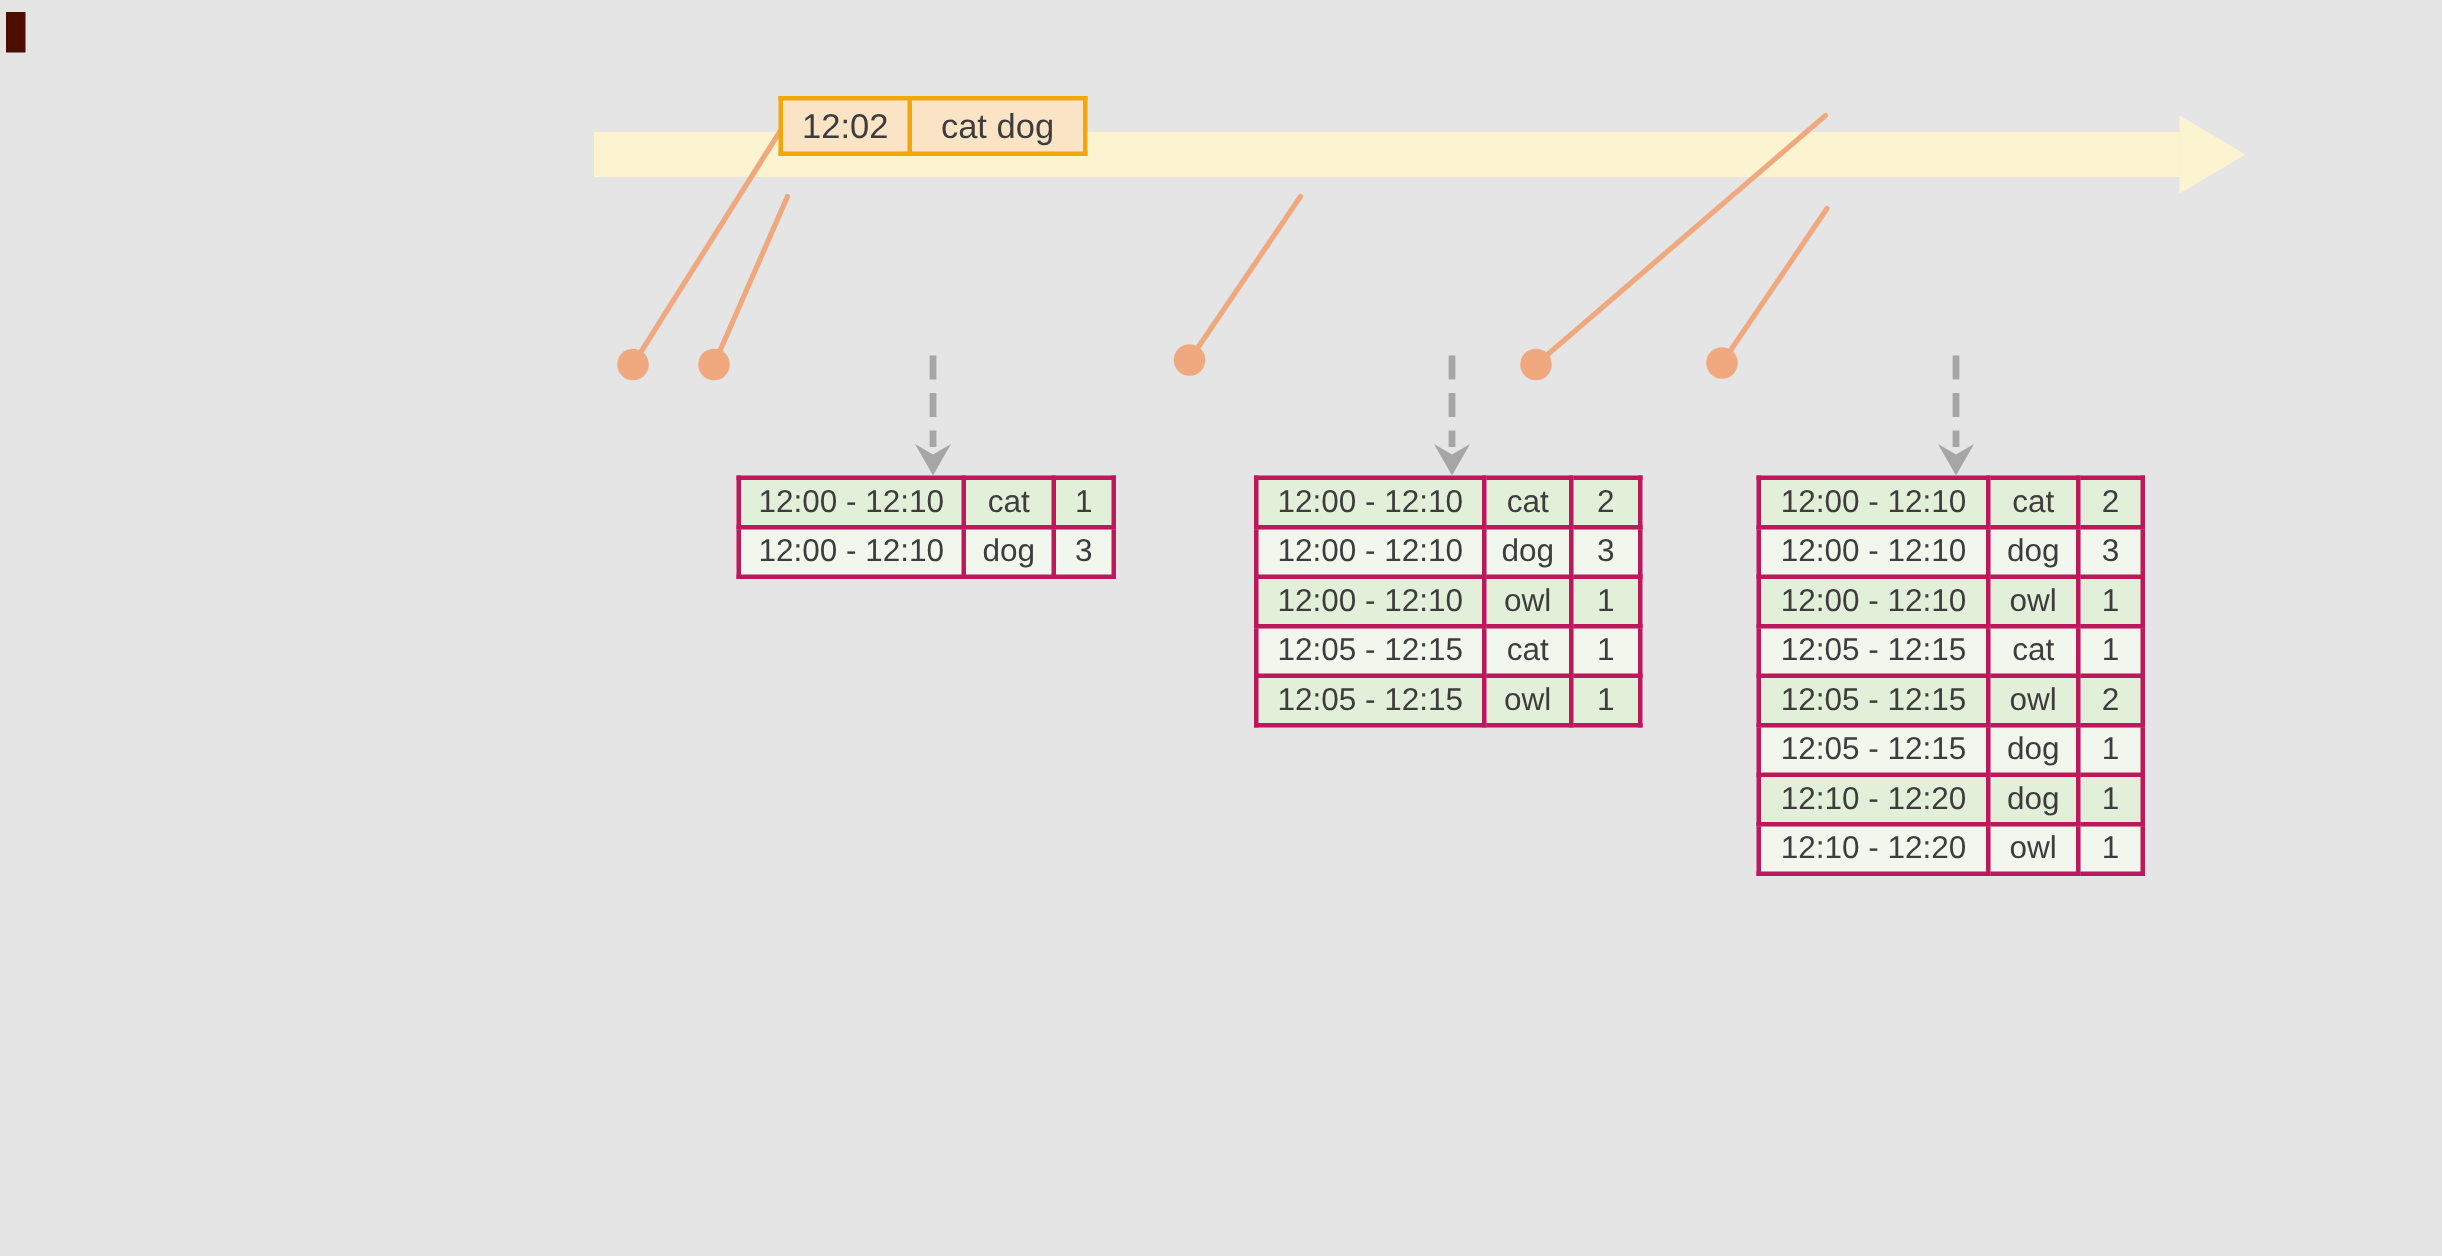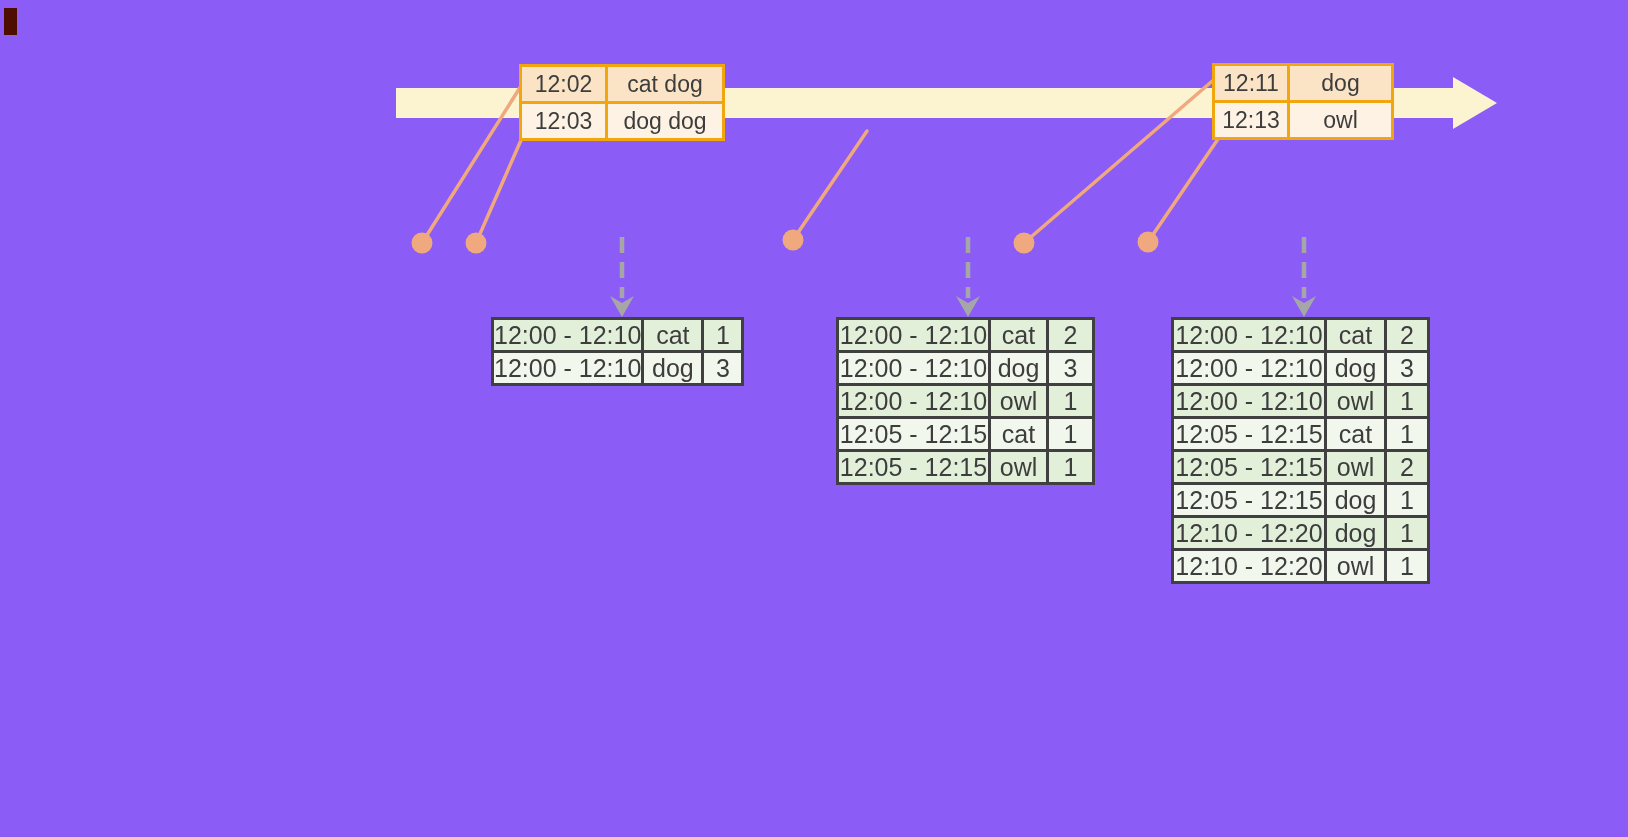--- a/index.html
+++ b/index.html
@@ -1,29 +1,29 @@
 <!DOCTYPE html>
 <html><head>
 <meta charset="utf-8">
 <style>
   html,body { margin:0; padding:0; background:#000; }
   .canvas {
-    position:relative; width:1628px; height:837px; background:#8b5cf6;
+    position:relative; width:1628px; height:837px; background:#e5e5e5;
     overflow:hidden; font-family:"Liberation Sans", sans-serif;
   }
   .overlay { position:absolute; left:0; top:0; }
 
   table { position:absolute; border-collapse:collapse; table-layout:fixed; }
   td { text-align:center; vertical-align:middle; color:#3d3d3d; padding:0; overflow:hidden; white-space:nowrap; }
 
   .event-table td { border:3px solid #F2A60D; font-size:23px; height:34px; }
   .event-table tr:nth-child(odd)  td { background:#FBE3C5; }
   .event-table tr:nth-child(even) td { background:#FDF2E3; }
 
-  .result-table td { border:3px solid #404040; font-size:25px; height:30px; }
+  .result-table td { border:3px solid #be185d; font-size:21px; height:30px; }
   .result-table tr:nth-child(odd)  td { background:#E2EFD9; }
   .result-table tr:nth-child(even) td { background:#F1F7EC; }
 
   .corner-mark { position:absolute; left:4px; top:8px; width:13px; height:27px; background:#4d0e00; }
 </style>
 </head>
 <body>
 
 <div class="canvas">
 
@@ -64,44 +64,24 @@
   <table class="event-table" style="left:519px; top:64px;">
     <colgroup>
         <col style="width:86px">
         <col style="width:117px">
       </colgroup>
     <tbody>
         <tr>
       <td>12:02</td>
       <td>cat dog</td>
     </tr>
-    <tr>
-      <td>12:03</td>
-      <td>dog dog</td>
-    </tr>
   </tbody>
     </table>
 
 
-  <table class="event-table" style="left:1212px; top:63px;">
-    <colgroup>
-        <col style="width:75px">
-        <col style="width:104px">
-      </colgroup>
-    <tbody>
-        <tr>
-      <td>12:11</td>
-      <td>dog</td>
-    </tr>
-    <tr>
-      <td>12:13</td>
-      <td>owl</td>
-    </tr>
-  </tbody>
-    </table>
 
   <table class="result-table" style="left:491px; top:317px;">
     <colgroup>
         <col style="width:150px">
         <col style="width:60px">
         <col style="width:40px">
       </colgroup>
     <tbody>
         <tr>
       <td>12:00 - 12:10</td>

